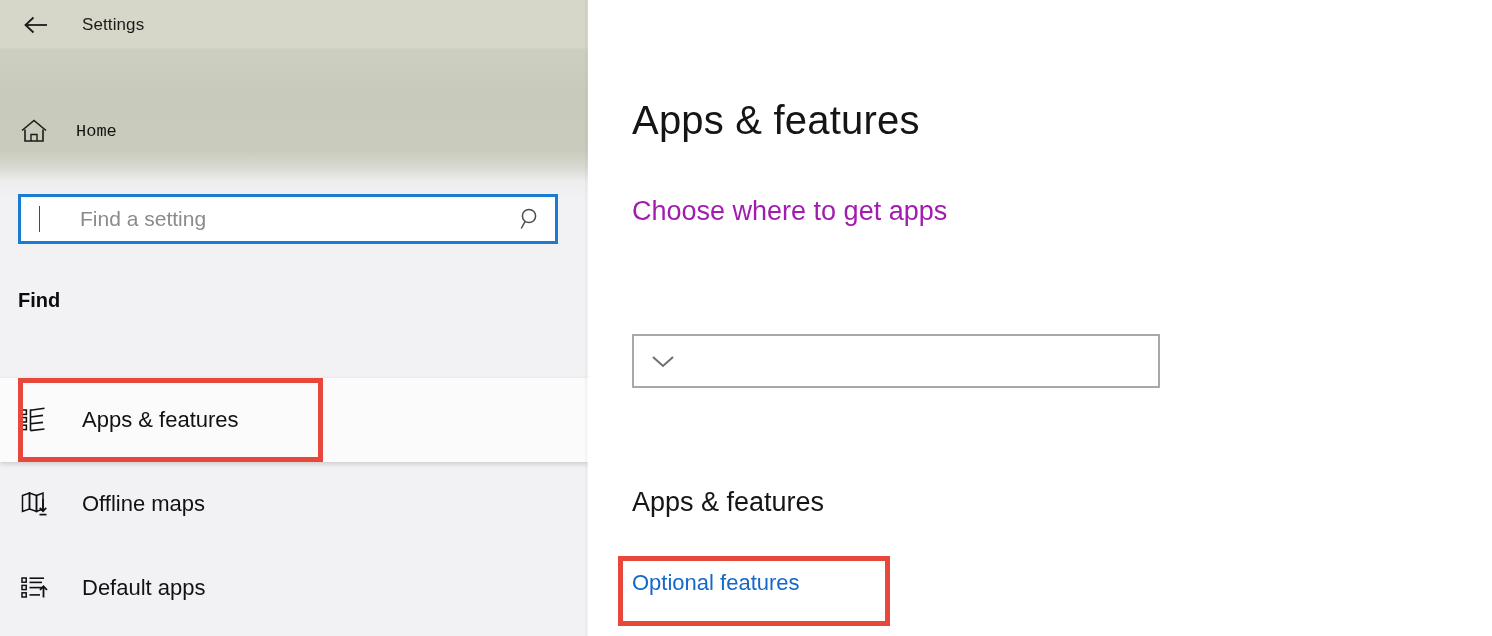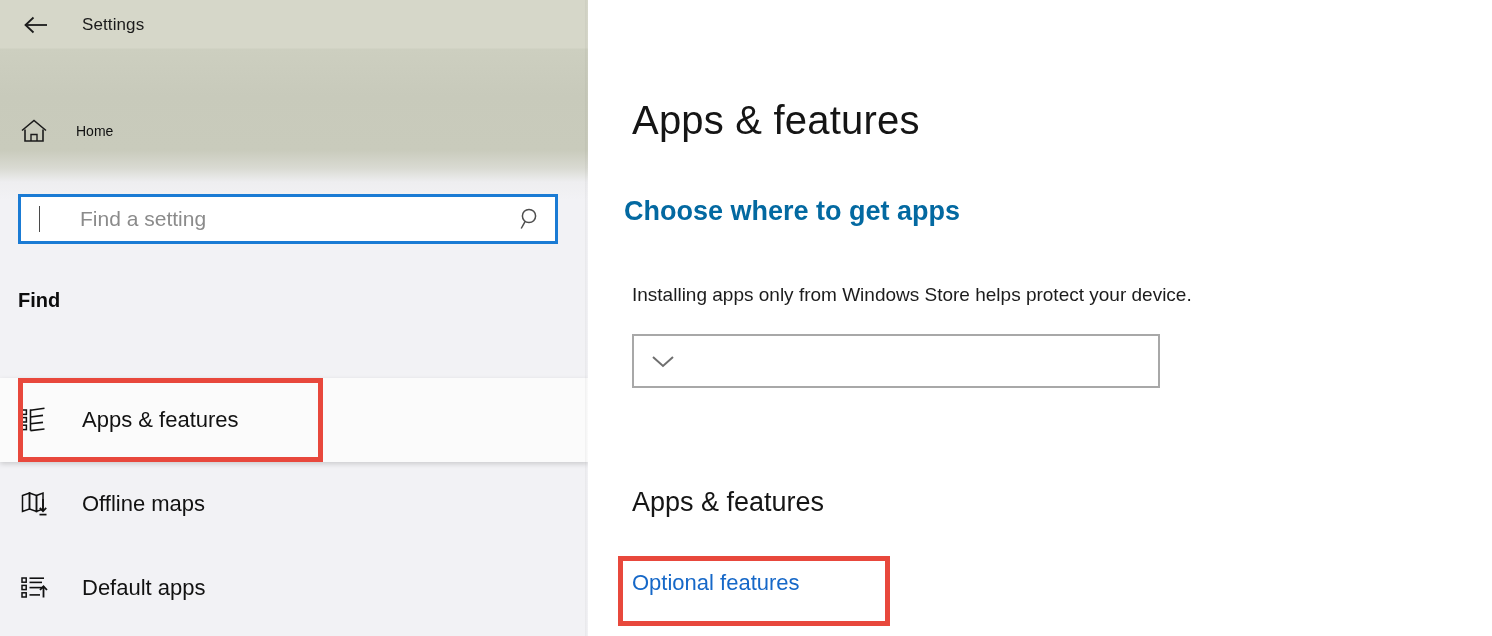--- a/index.html
+++ b/index.html
@@ -91,24 +91,25 @@
     cursor: default;
   }
   .home-icon {
     width: 44px;
     margin-left: 12px;
     display: flex;
     align-items: center;
     justify-content: center;
   }
   .home-label {
-    font-size: 14px;
+    font-size: 17px;
     color: #111111;
     margin-left: 20px;
     white-space: nowrap;
+    font-family: Liberation Mono, monospace;
   }
 
   .search-wrap {
     position: absolute;
     left: 18px;
     top: 194px;
     width: 540px;
     height: 50px;
     border: 3px solid #1a7bd4;
     background: #ffffff;
@@ -218,25 +219,25 @@
     left: 44px;
     top: 98px;
     font-size: 40px;
     color: #151515;
     font-weight: normal;
     letter-spacing: 0.2px;
     white-space: nowrap;
   }
   .subsection-title {
     position: absolute;
-    left: 36px;
+    left: 44px;
     top: 196px;
     font-size: 27px;
-    color: #0369a1;
-    font-weight: bold;
+    color: #a21caf;
+    font-weight: normal;
     white-space: nowrap;
   }
   .description {
     position: absolute;
     left: 44px;
     top: 284px;
     font-size: 19px;
     color: #1c1c1c;
     white-space: nowrap;
   }
@@ -382,21 +383,20 @@
 
     <div class="annot" id="annot-sidebar"></div>
   </div>
 
   <div class="main">
 
     <div class="page-title">Apps &amp; features</div>
 
     <div class="subsection-title">Choose where to get apps</div>
 
-    <div class="description">Installing apps only from Windows Store helps protect your device.</div>
 
     <div class="dropdown">
       <span class="dropdown-chevron">
         <svg width="30" height="18" viewBox="0 0 30 18">
           <path d="M5 5 L15 14 L25 5" fill="none" stroke="#6f6f6f" stroke-width="2"></path>
         </svg>
       </span>
     </div>
 
     <div class="features-heading">Apps &amp; features</div>

